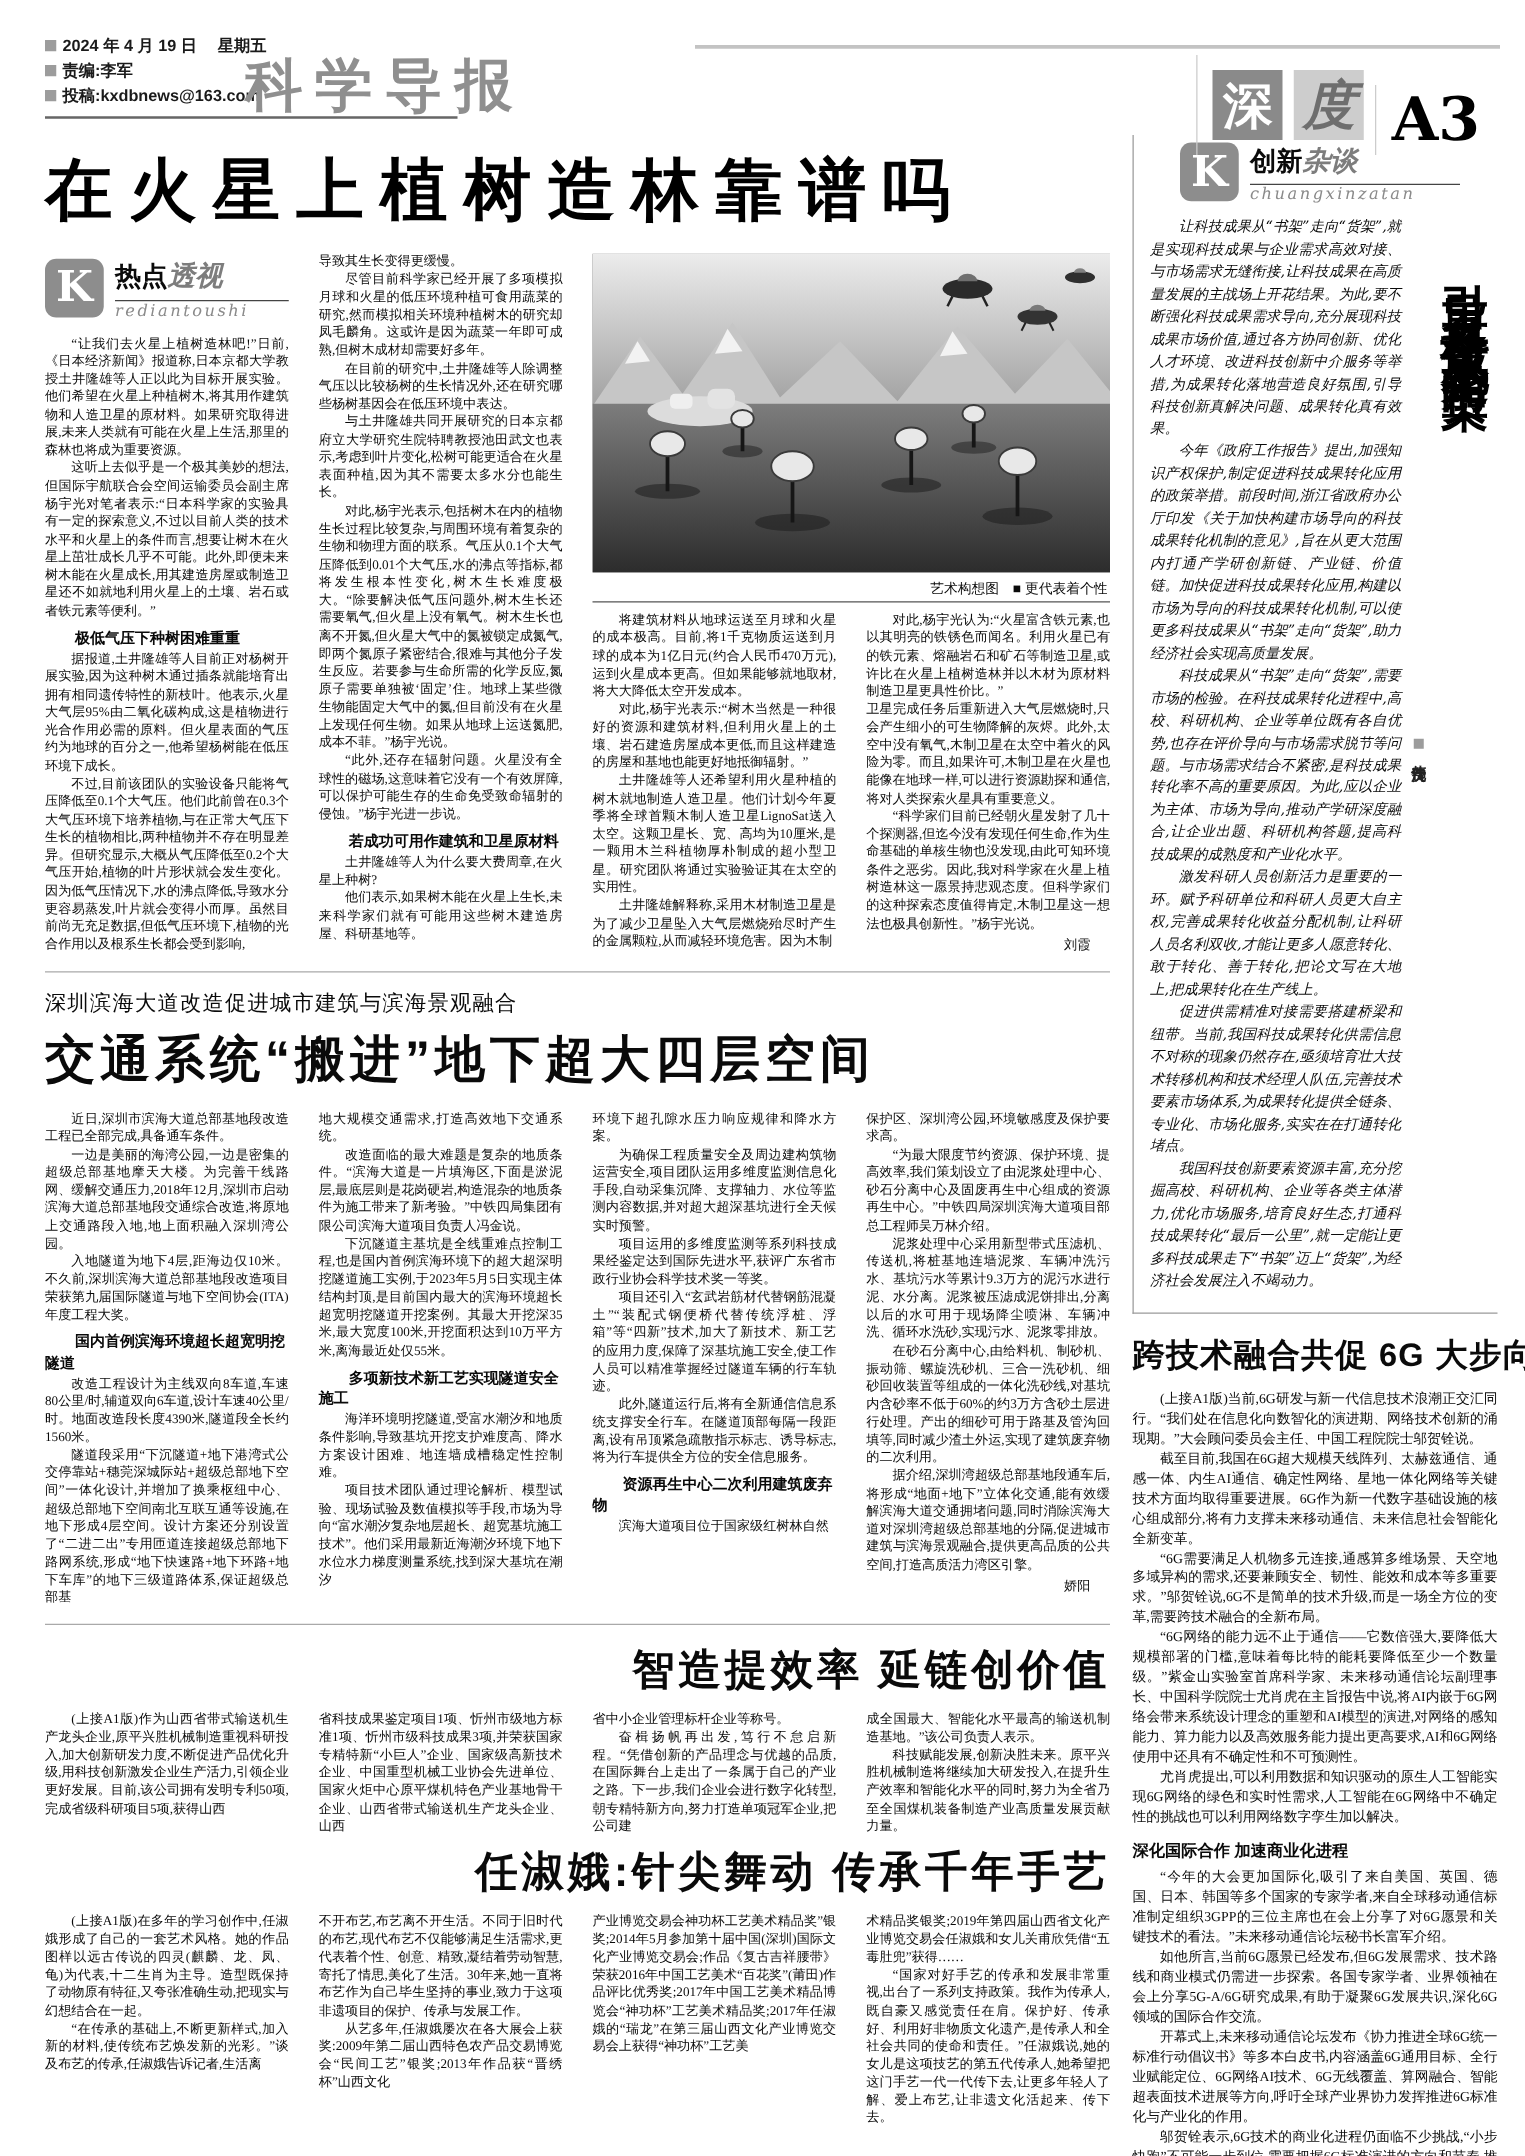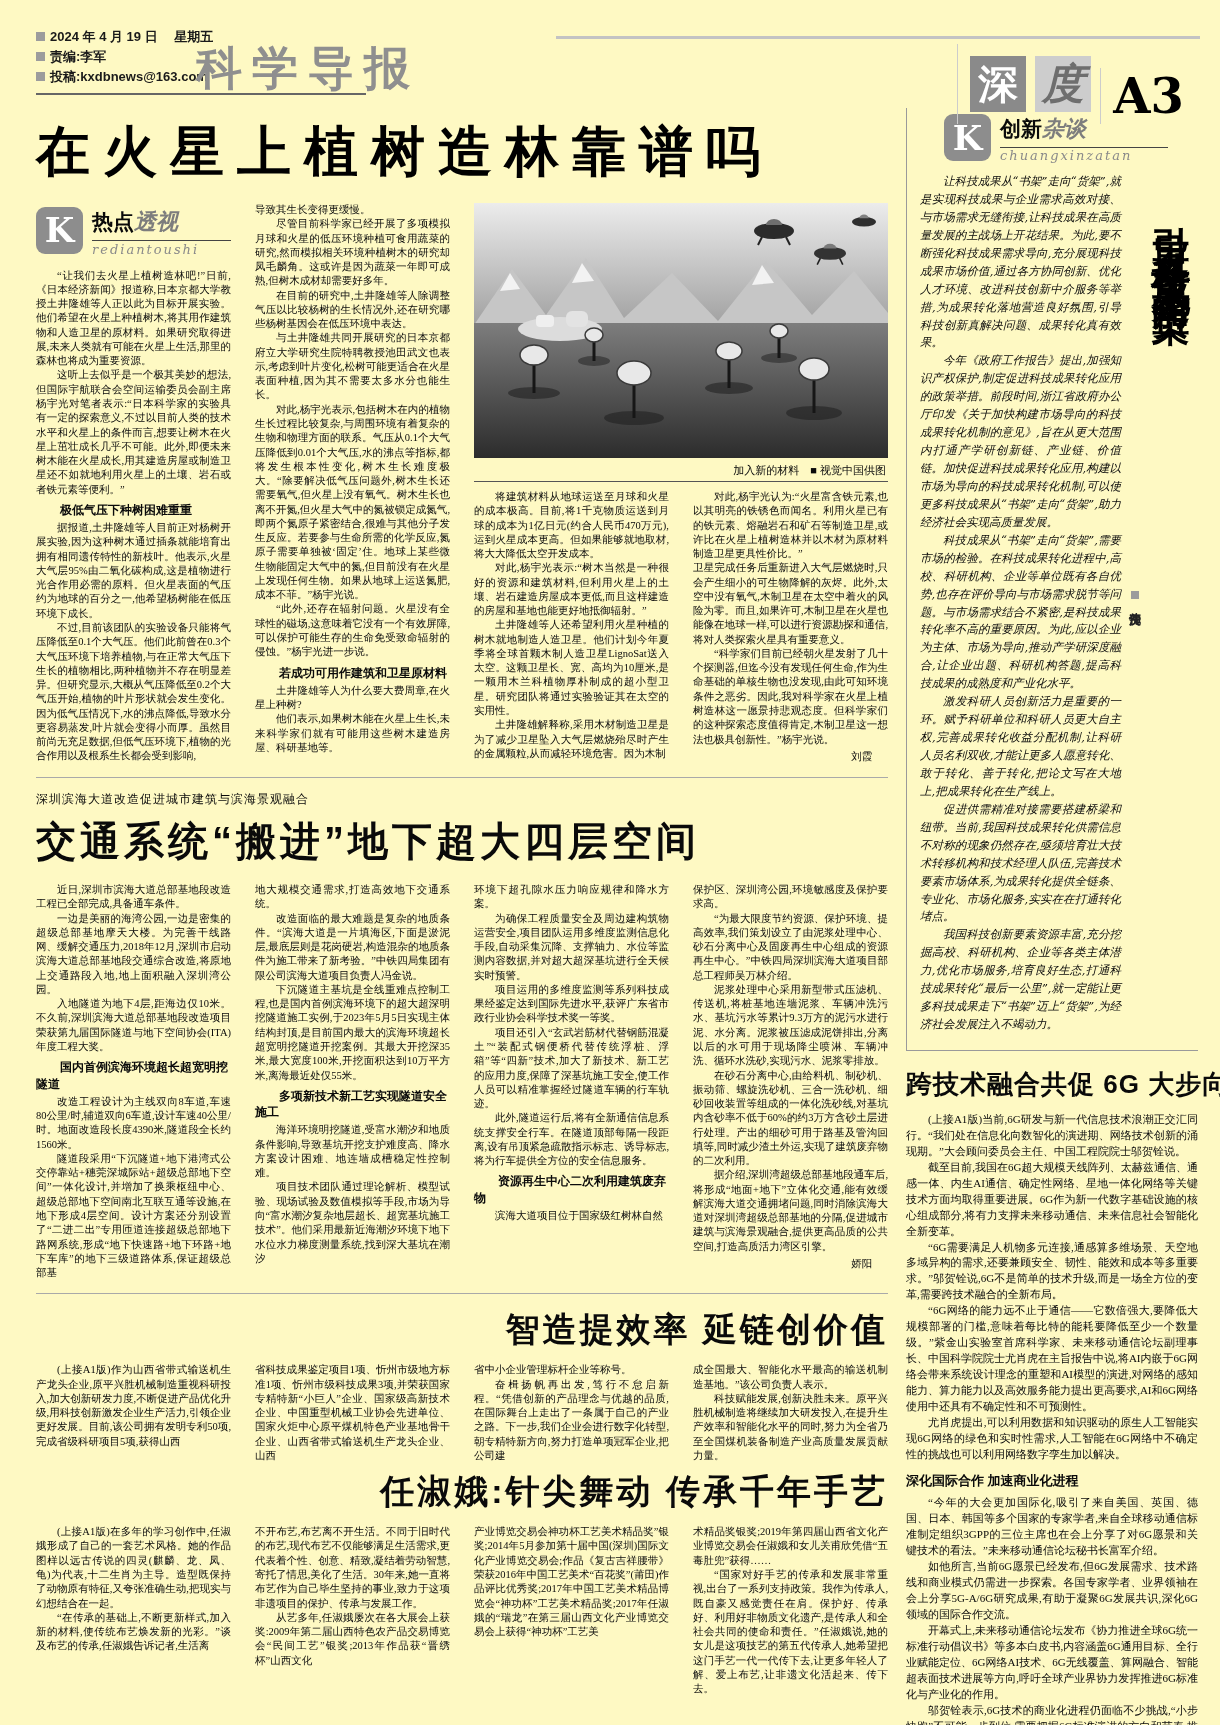--- a/index.html
+++ b/index.html
@@ -1,16 +1,16 @@
 <!DOCTYPE html>
 <html><head>
 <meta charset="utf-8">
 <style>
   html,body{margin:0;padding:0;background:#e9e9e9;}
-  .page{position:relative;width:1220px;height:1725px;margin:0 auto;background:#fef9c3;
+  .page{position:relative;width:1220px;height:1725px;margin:0 auto;background:#ffffff;
         box-sizing:border-box;padding:20px 20px 0 36px;overflow:hidden;
         font-family:"Liberation Serif","DejaVu Serif",serif;color:#0a0a0a;}
   
   .hdr{position:relative;height:88px;}
   .toprule{position:absolute;left:520px;right:0;top:16px;height:3px;background:#c3c3c3;}
   .hmeta{position:absolute;left:0;top:6px;width:330px;border-bottom:2px solid #666;padding-bottom:5px;
          font-family:"Liberation Sans","DejaVu Sans",sans-serif;font-size:13px;font-weight:bold;color:#1a1a1a;}
   .hmeta .row{margin:2px 0;white-space:nowrap;}
   .sq{display:inline-block;width:9px;height:9px;background:#9c9c9c;margin-right:5px;}
   .masthead{position:absolute;left:160px;top:18px;font-family:"DejaVu Serif",serif;
@@ -45,21 +45,21 @@
         border-bottom:1px solid #444;padding-bottom:3px;white-space:nowrap;}
   .kscript{font-family:"DejaVu Serif",serif;font-style:italic;font-weight:bold;color:#7d7d7d;font-size:22px;}
   .kpinyin{font-family:"DejaVu Serif",serif;font-style:italic;color:#8a8a8a;font-size:13px;letter-spacing:2px;}
   
   .h1-mars{margin:8px 0 14px;font-family:"Liberation Sans","DejaVu Sans",sans-serif;
            font-weight:bold;font-size:54px;letter-spacing:13px;white-space:nowrap;color:#000;}
   .art{width:414px;height:255px;background:#888;}
   .cap{font-size:11px;text-align:right;padding:5px 2px 3px;border-bottom:1px solid #555;margin-bottom:8px;
        font-family:"Liberation Sans","DejaVu Sans",sans-serif;}
   
-  .kicker{font-family:Liberation Mono, monospace;font-size:12px;letter-spacing:1px;margin:0 0 6px;}
+  .kicker{font-family:Liberation Mono, monospace;font-size:17px;letter-spacing:1px;margin:0 0 6px;}
   .h2-metro{margin:0 0 14px;font-family:"Liberation Sans","DejaVu Sans",sans-serif;
             font-weight:bold;font-size:40px;letter-spacing:4px;white-space:nowrap;}
   .h-small{margin:6px 0 10px;font-family:"Liberation Sans","DejaVu Sans",sans-serif;
            font-weight:bold;font-size:34px;letter-spacing:3px;text-align:right;}
   
   .essay{border-left:1px solid #9a9a9a;border-bottom:1px solid #9a9a9a;padding:2px 0 16px 13px;}
   .essay .klogo{margin-left:24px;margin-right:30px;}
   .essay-flex{display:flex;gap:5px;}
   .essay-body{flex:1;}
   .essay-body .para{font-family:"DejaVu Serif",serif;font-style:italic;font-size:11.5px;line-height:1.56;}
@@ -188,21 +188,21 @@
                       <line x1="-12" y1="14" x2="-16" y2="22" stroke="#222" stroke-width="2"></line>
                       <line x1="12" y1="14" x2="16" y2="22" stroke="#222" stroke-width="2"></line>
                     </g>
                   <g transform="translate(390,14) scale(0.6)">
                       <ellipse cx="0" cy="8" rx="20" ry="8" fill="#2f2f2f"></ellipse>
                       <path d="M-8,2 a8,6 0 0 1 16,0 Z" fill="#808080"></path>
                     </g>
                 </g>
               </svg>
             </div>
-            <div class="cap">加入新的材料　■ 视觉中国供图</div>
+            <div class="cap">艺术构想图　■ 更代表着个性</div>
             <div class="cols">
               <div class="col">
                   <div>
                     <p class="para">将建筑材料从地球运送至月球和火星的成本极高。目前,将1千克物质运送到月球的成本为1亿日元(约合人民币470万元),运到火星成本更高。但如果能够就地取材,将大大降低太空开发成本。</p>
                     <p class="para">对此,杨宇光表示:“树木当然是一种很好的资源和建筑材料,但利用火星上的土壤、岩石建造房屋成本更低,而且这样建造的房屋和基地也能更好地抵御辐射。”</p>
                     <p class="para">土井隆雄等人还希望利用火星种植的树木就地制造人造卫星。他们计划今年夏季将全球首颗木制人造卫星LignoSat送入太空。这颗卫星长、宽、高均为10厘米,是一颗用木兰科植物厚朴制成的超小型卫星。研究团队将通过实验验证其在太空的实用性。</p>
                     <p class="para">土井隆雄解释称,采用木材制造卫星是为了减少卫星坠入大气层燃烧殆尽时产生的金属颗粒,从而减轻环境危害。因为木制</p>
                   </div>
                 </div>
               <div class="col">

